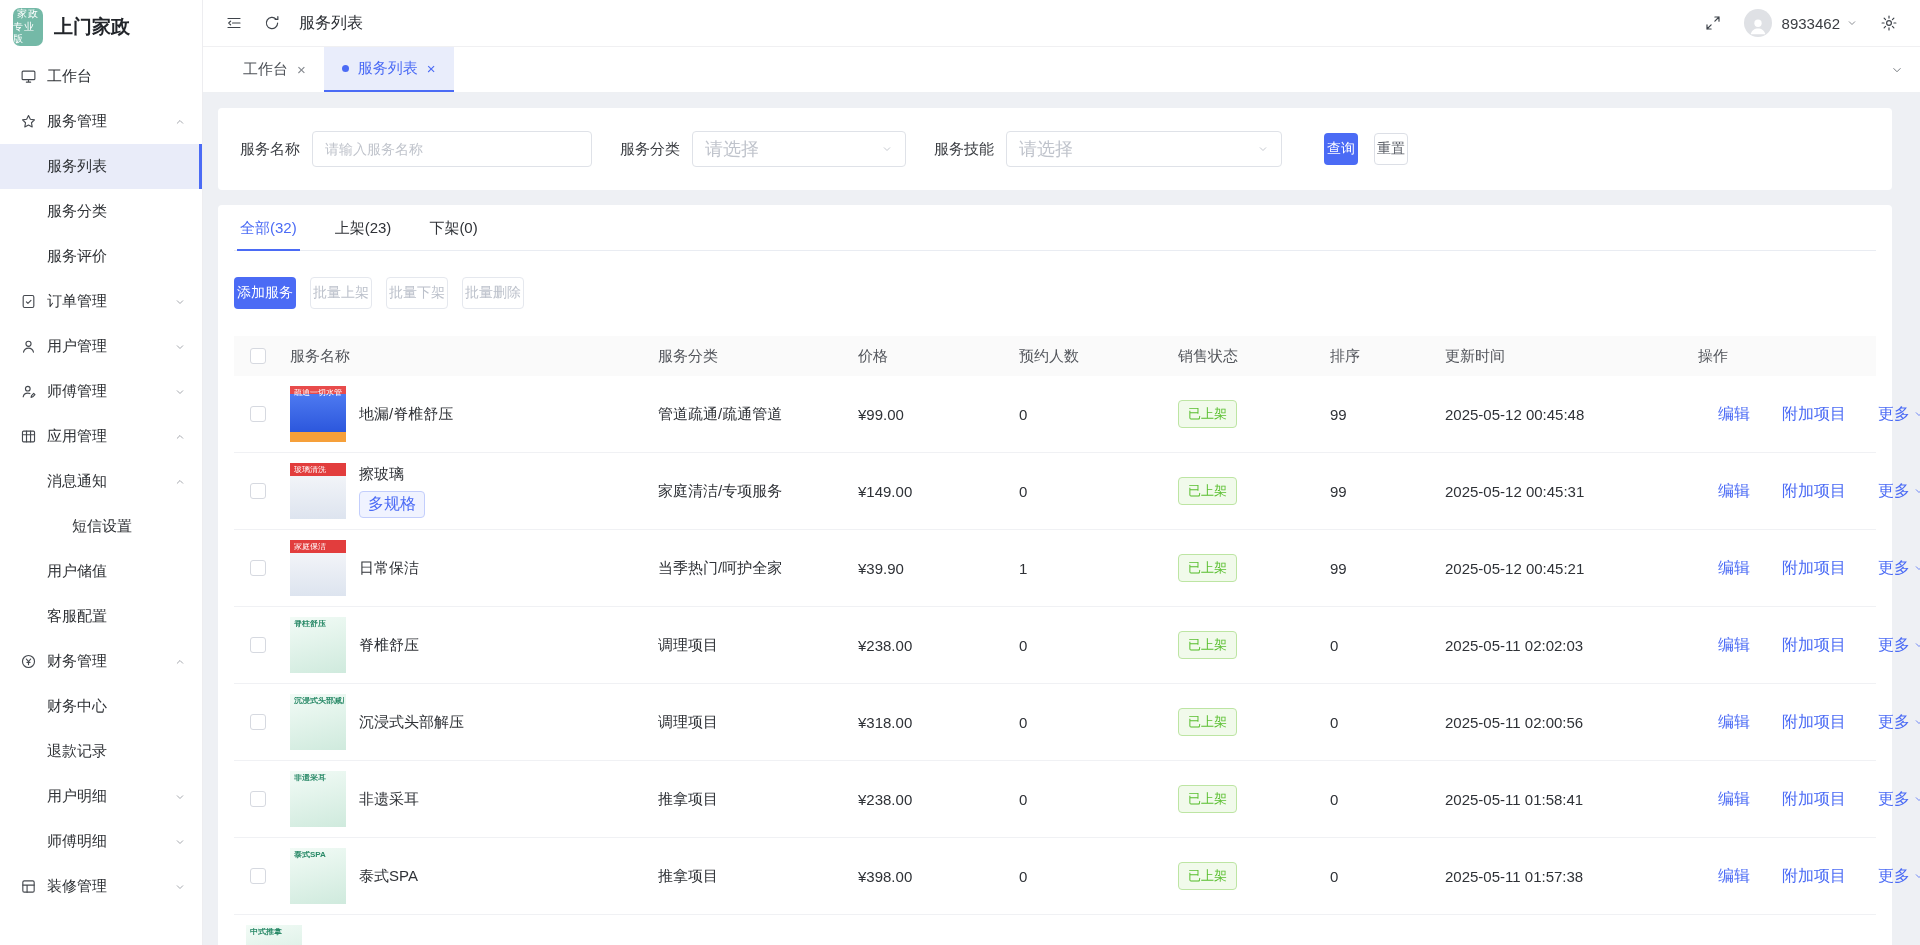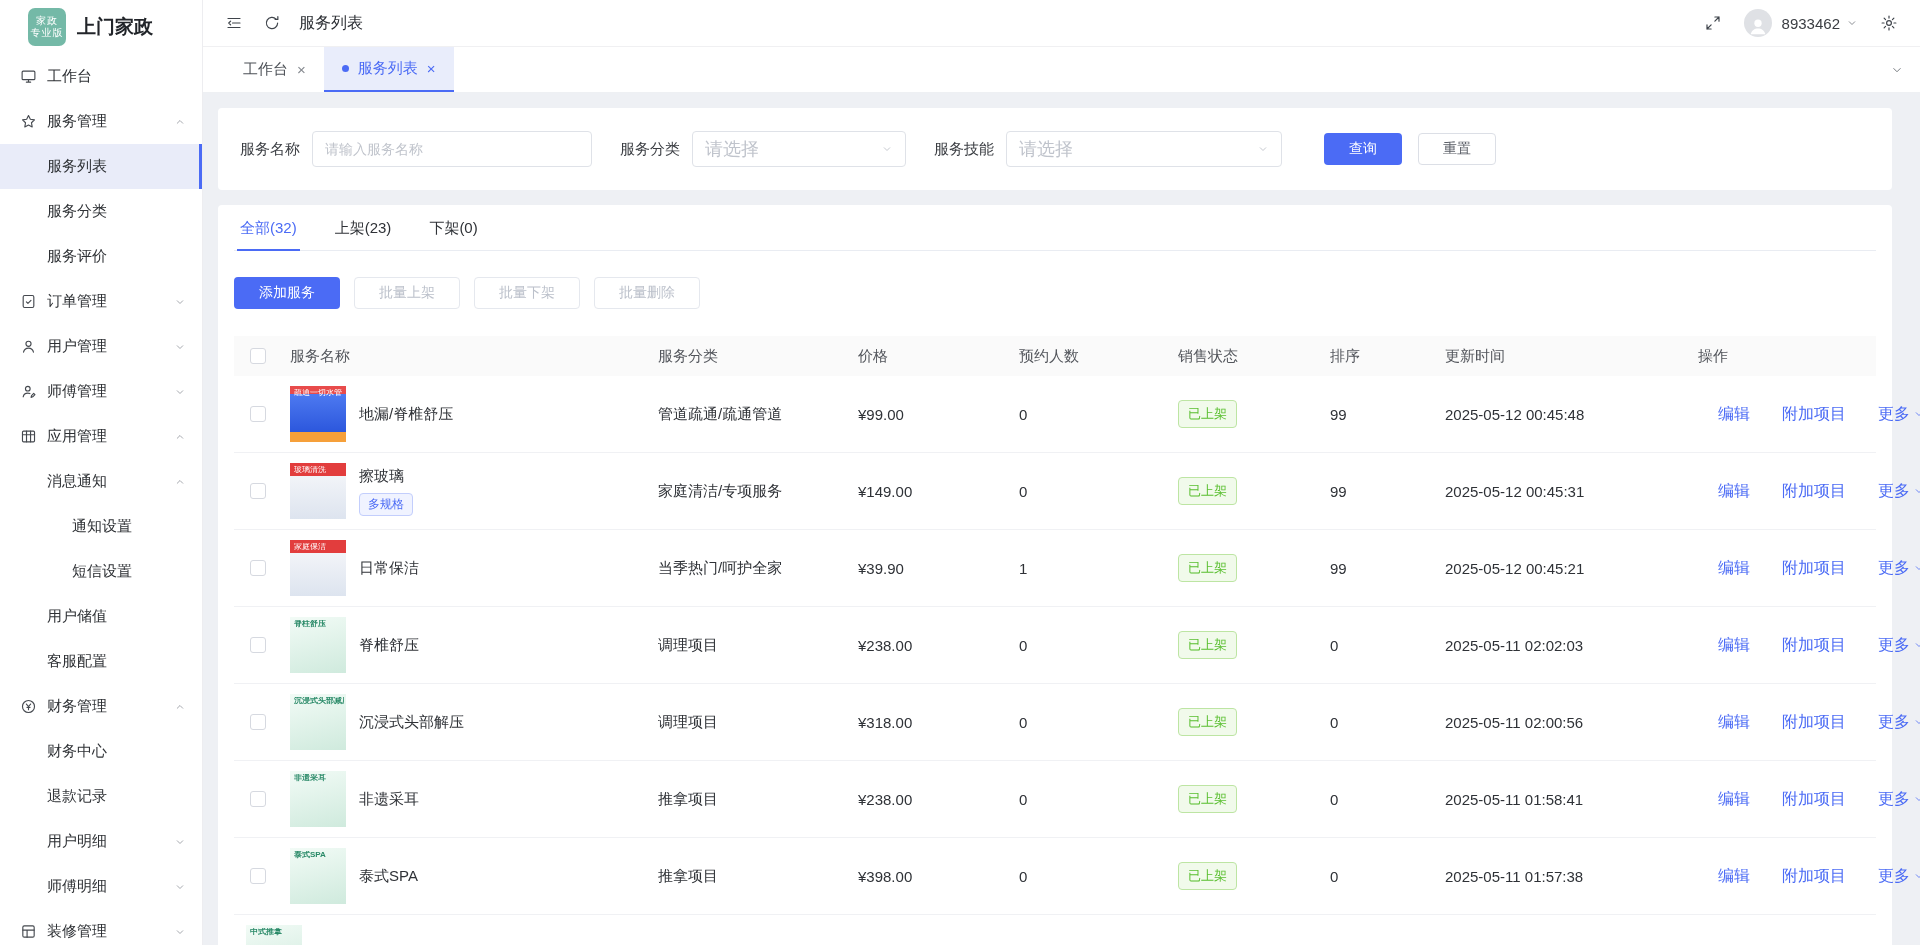--- a/index.html
+++ b/index.html
@@ -5,21 +5,21 @@
   * { box-sizing: border-box; margin: 0; padding: 0; }
   html,body { width:1920px; height:945px; overflow:hidden; }
   body { font-family:"Liberation Sans","DejaVu Sans",sans-serif; color:#2f3237; background:#fff; }
   svg.ic { stroke:currentColor; fill:none; stroke-width:1.6; stroke-linecap:round; stroke-linejoin:round; display:block; }
 
   .app { display:flex; width:1920px; height:945px; }
 
   
   .sidebar { flex:0 0 203px; width:203px; border-right:1px solid #ededf0; overflow:hidden; background:#fff; display:flex; flex-direction:column; }
   .logo-row { height:54px; display:flex; align-items:center; padding-left:13px; gap:11px; flex:none; }
-  .logo-badge { width:38px; height:38px; border-radius:7px; background:var(--logo-teal); color:#fff; display:flex; flex-direction:column; align-items:center; justify-content:center; font-size:10px; line-height:1.25; letter-spacing:1px;margin-left:15px; }
+  .logo-badge { width:30px; height:38px; border-radius:7px; background:var(--logo-teal); color:#fff; display:flex; flex-direction:column; align-items:center; justify-content:center; font-size:10px; line-height:1.25; letter-spacing:1px; }
   .brand-title { font-size:19px; font-weight:bold; color:#22252a; }
   .nav { flex:1; overflow:hidden; }
   .nav-item { height:45px; display:flex; align-items:center; padding:0 16px 0 20px; font-size:15px; color:#2e3135; cursor:pointer; position:relative; }
   .nav-item .nav-icon { width:17px; height:17px; margin-right:10px; color:#45494f; flex:none; }
   .nav-item.lv2 { padding-left:47px; }
   .nav-item.lv3 { padding-left:72px; }
   .nav-label { flex:1; white-space:nowrap; }
   .nav-arrow { width:12px; height:12px; color:#8f939a; flex:none; }
   .nav-arrow.up { transform:rotate(180deg); }
   .nav-item.active { background:#e9ecf9; }
@@ -54,21 +54,21 @@
   .filter-card { background:#fff; border-radius:4px; height:82px; display:flex; align-items:center; padding:0 22px; }
   .f-label { font-size:15px; color:#3b3e43; margin-right:12px; white-space:nowrap; }
   .f-input { width:280px; height:36px; border:1px solid #dfe2e8; border-radius:4px; padding:0 12px; font-size:14px; color:#333; outline:none; }
   .f-input::placeholder { color:#c0c4cc; }
   .select { height:36px; border:1px solid #dfe2e8; border-radius:4px; display:flex; align-items:center; justify-content:space-between; padding:0 12px; cursor:pointer; background:#fff; }
   .select .ph { font-size:18px; color:#c0c4cc; }
   .select svg { width:12px; height:12px; color:#b6bac2; }
   .sel-cat { width:214px; }
   .sel-skill { width:276px; }
   .ml28 { margin-left:28px; }
-  .btn { height:32px; border-radius:4px; font-size:14px; display:inline-flex; align-items:center; justify-content:center; padding:0 24px; cursor:pointer; border:1px solid transparent; white-space:nowrap; }
+  .btn { height:32px; border-radius:4px; font-size:14px; display:inline-flex; align-items:center; justify-content:center; padding:0 2px; cursor:pointer; border:1px solid transparent; white-space:nowrap; }
   .btn-primary { background:var(--primary); color:#fff; }
   .btn-plain { background:#fff; border-color:#dcdfe6; color:#5a5e66; }
   .btn-disabled { background:#fff; border-color:#e5e8ee; color:#bcc1cb; cursor:not-allowed; }
   .f-btns { margin-left:42px; display:flex; gap:16px; }
 
   .table-card { background:#fff; border-radius:4px; margin-top:15px; padding:0 16px; height:810px; }
   .list-tabs { display:flex; gap:38px; border-bottom:1px solid #e9ecf2; padding:14px 6px 0 6px; }
   .list-tab { padding-bottom:12px; font-size:15px; color:#2f3237; cursor:pointer; position:relative; }
   .list-tab.active { color:var(--primary); }
   .list-tab.active::after { content:""; position:absolute; left:-3px; right:-3px; bottom:-1px; height:2px; background:var(--primary); }
@@ -84,21 +84,21 @@
   .thumb { width:56px; height:56px; border-radius:0; overflow:hidden; flex:none; position:relative; }
   .thumb-label { position:absolute; top:3px; left:4px; right:2px; font-size:8px; line-height:1.1; white-space:nowrap; overflow:hidden; }
   .t-blue { background:linear-gradient(180deg,#e84b4b 0,#e84b4b 15%,#4d79f0 15%,#2c57dd 82%,#f6a03a 82%,#f6a03a 100%); }
   .t-blue .thumb-label { color:#fff; }
   .t-red { background:linear-gradient(180deg,#e23d3d 0,#e23d3d 23%,#f2f4f8 23%,#dde4ef 100%); }
   .t-red .thumb-label { color:#fff; }
   .t-teal { background:linear-gradient(165deg,#f2fbf6,#cfeadd); }
   .t-teal .thumb-label { color:#2a8a68; font-weight:bold; }
   .name-wrap { display:flex; flex-direction:column; align-items:flex-start; min-width:0; }
   .sname { white-space:nowrap; }
-  .tag { display:inline-block; margin-top:7px; padding:2px 8px; font-size:12px; border-radius:4px; color:var(--primary); border:1px solid #c3cefc; background:#f0f3ff; }
+  .tag { display:inline-block; margin-top:7px; padding:2px 8px; font-size:16px; border-radius:4px; color:var(--primary); border:1px solid #c3cefc; background:#f0f3ff; }
   .badge { display:inline-block; padding:4px 9px; border-radius:4px; background:var(--success-bg); border:1px solid var(--success-border); color:var(--success); font-size:13px; }
   .c-ops { display:flex; gap:12px; align-items:center; }
   .c-ops a { color:var(--primary); font-size:16px; cursor:pointer; text-decoration:none; display:flex; align-items:center; gap:3px; white-space:nowrap;margin-left:20px; }
   .c-ops .chev { width:12px; height:12px; }
 </style>
 </head>
 <body>
 
 <svg width="0" height="0" style="position:absolute">
   <defs>
@@ -232,25 +232,20 @@
     <svg class="nav-arrow ic up">
             <use href="#i-chevron"></use>
           </svg>
   </div>
         <div class="nav-item lv2">
 
     <span class="nav-label">消息通知</span>
     <svg class="nav-arrow ic up">
             <use href="#i-chevron"></use>
           </svg>
-  </div>
-        <div class="nav-item lv3">
-
-    <span class="nav-label">通知设置</span>
-
   </div>
         <div class="nav-item lv3">
 
     <span class="nav-label">短信设置</span>
 
   </div>
         <div class="nav-item lv2">
 
     <span class="nav-label">用户储值</span>
 

